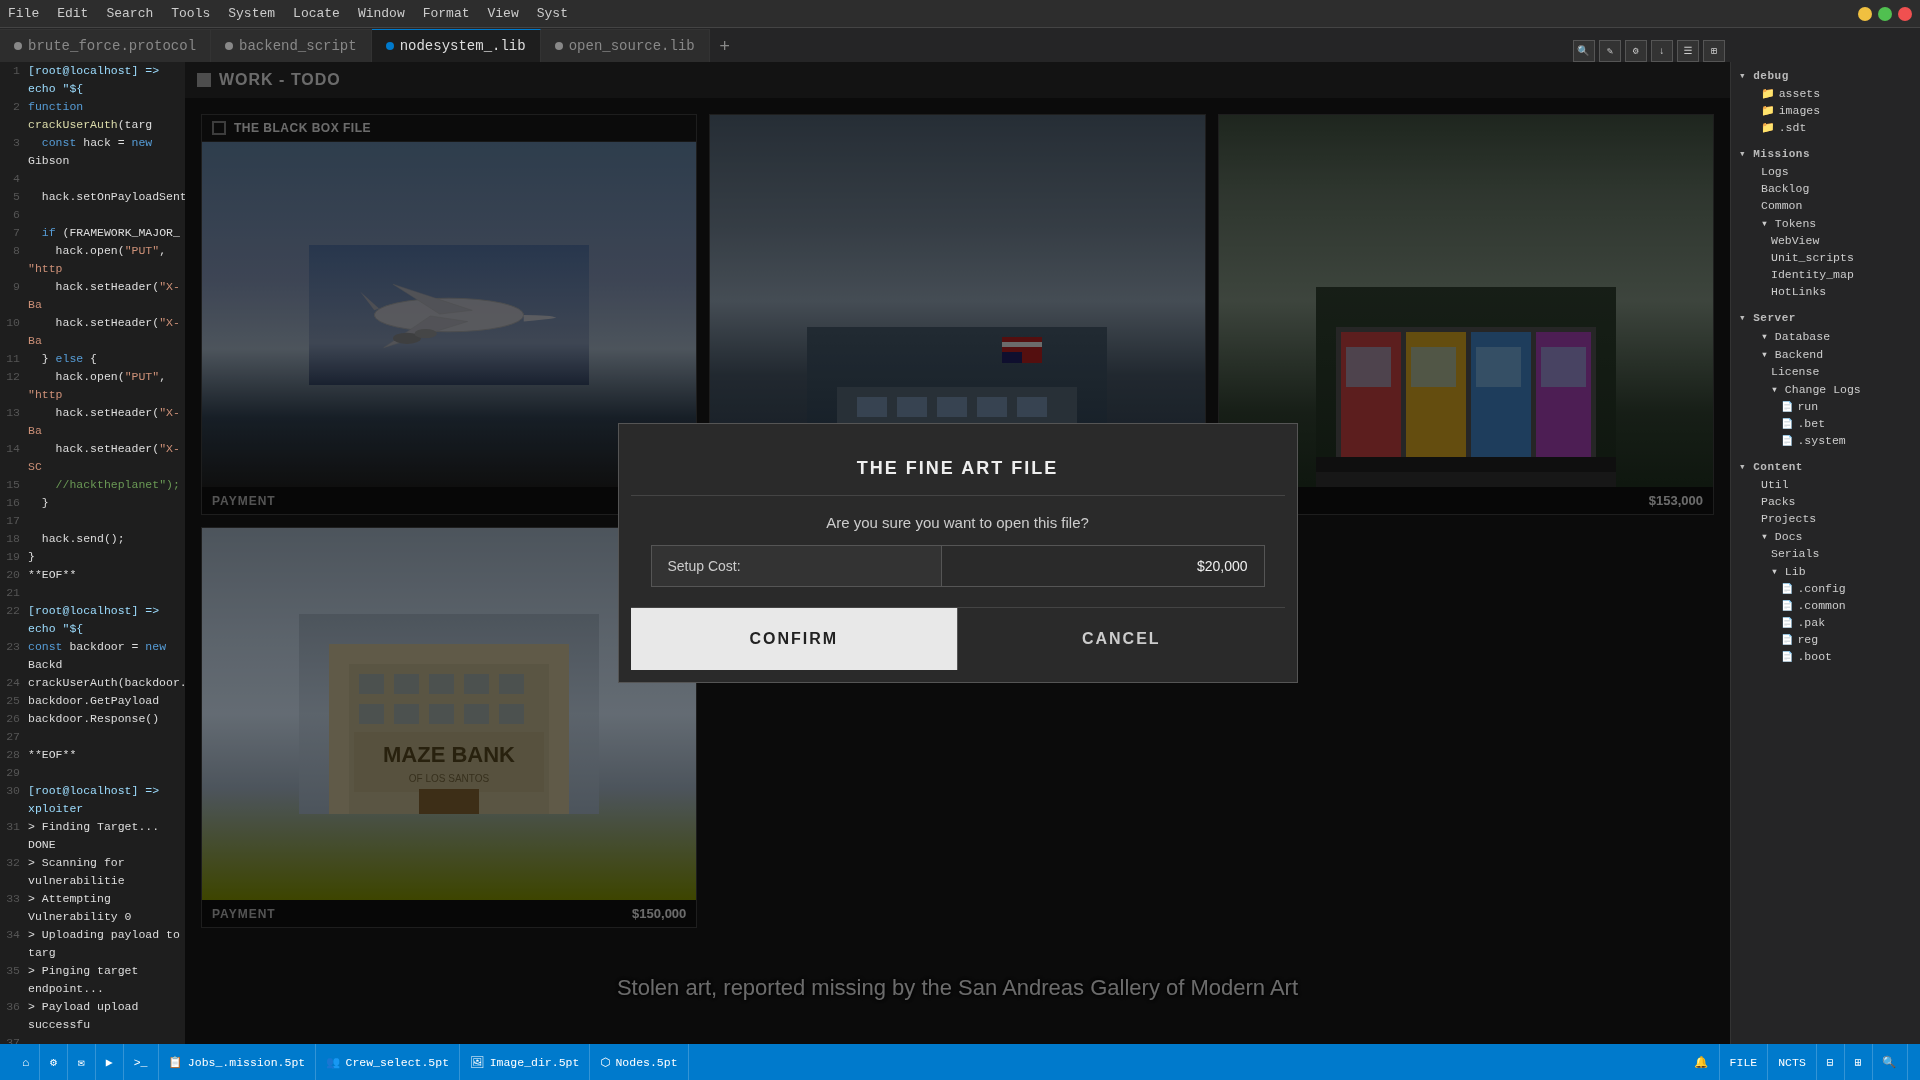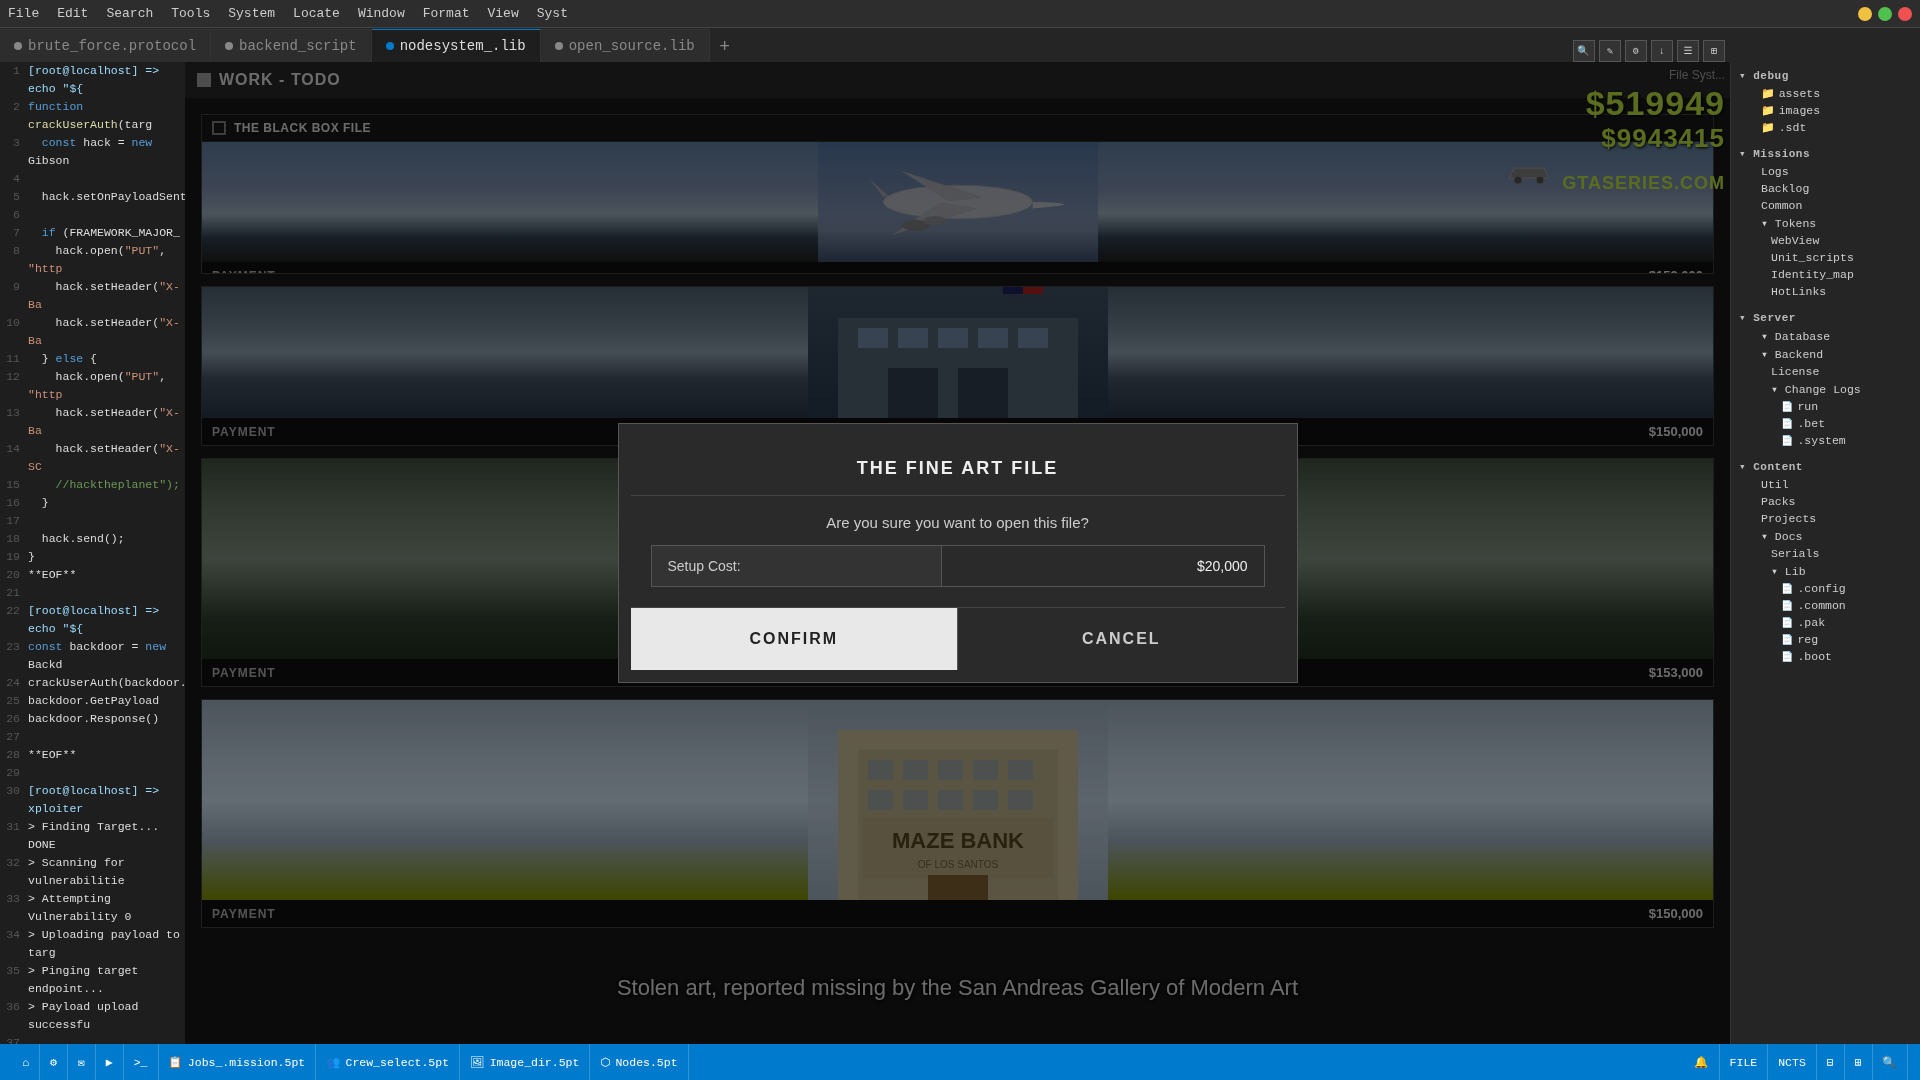--- a/index.html
+++ b/index.html
@@ -223,21 +223,21 @@
       font-family: Arial, sans-serif;
     }
 
     
     #cards-area {
       position: absolute;
       top: 36px; left: 0; right: 0;
       bottom: 100px;
       padding: 16px;
       display: grid;
-      grid-template-columns: 1fr;
+      grid-template-columns: 1fr 1fr 1fr;
       grid-template-rows: 1fr 1fr;
       gap: 12px;
     }
 
     .mission-card {
       background: #111;
       border: 1px solid #444;
       display: flex;
       flex-direction: column;
       overflow: hidden;
@@ -716,35 +716,20 @@
 <div id="hud-overlay">
 
   <div style="display:flex;gap:4px;margin-bottom:4px;">
     <div class="hud-icon-btn">🔍</div>
     <div class="hud-icon-btn">✎</div>
     <div class="hud-icon-btn">⚙</div>
     <div class="hud-icon-btn">↓</div>
     <div class="hud-icon-btn">☰</div>
     <div class="hud-icon-btn">⊞</div>
   </div>
-  <div style="text-align:right;">
-    <div style="font-size:12px;color:#aaa;font-family:Arial;margin-bottom:2px;">File Syst...</div>
-    <div class="hud-money-main">$519949</div>
-    <div class="hud-money-bank">$9943415</div>
-    <div style="display:flex;align-items:center;justify-content:flex-end;gap:8px;margin-top:4px;">
-      <div style="width:50px;height:50px;">
-        <svg viewBox="0 0 50 30" xmlns="http://www.w3.org/2000/svg">
-          <path d="M5 20 L10 10 L40 10 L45 20 Z" fill="#888" stroke="#aaa" stroke-width="1"></path>
-          <circle cx="14" cy="22" r="4" fill="#555" stroke="#888" stroke-width="1"></circle>
-          <circle cx="36" cy="22" r="4" fill="#555" stroke="#888" stroke-width="1"></circle>
-        </svg>
-      </div>
-      <div class="hud-logo">GTASERIES.COM</div>
-    </div>
-  </div>
 </div>
 
 <div id="game-ui">
 
   <div id="work-todo-bar">
     <div class="work-square"></div>
     <span class="work-title">WORK - TODO</span>
   </div>
 
   <div id="cards-area">

